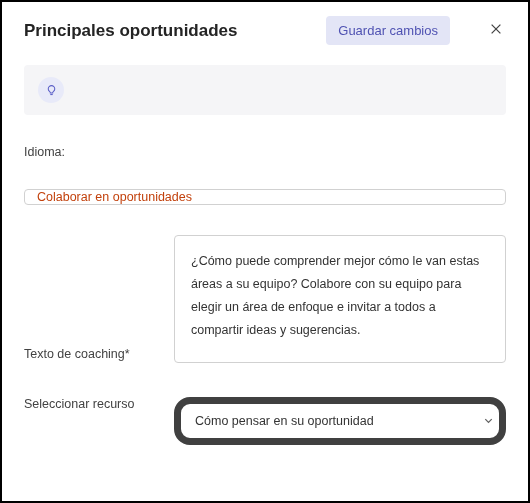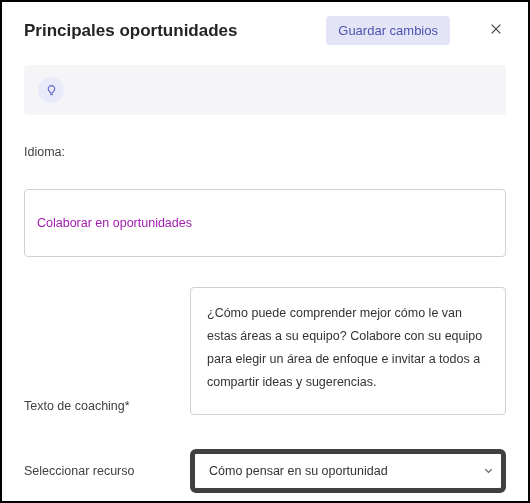--- a/index.html
+++ b/index.html
@@ -70,41 +70,41 @@
   .info-icon-wrap svg { width: 13px; height: 13px; }
   .info-text {
     font-size: 12px;
     color: #424242;
     line-height: 1.3;
   }
   .row {
     display: flex;
     align-items: flex-start;
     margin-bottom: 30px;
-    gap: 26px;
+    gap: 10px;
   }
   .row-label {
     width: 140px;
     flex-shrink: 0;
     font-size: 12.5px;
     color: #424242;
     padding-top: 2px;
   }
   .row-value-static {
     font-size: 12.5px;
     color: #242424;
     padding-top: 2px;
   }
   .text-input {
     flex: 1;
     border: 1px solid #d1d1d1;
     border-radius: 4px;
-    padding: 26px 12px;
-    font-size: 12.5px;
-    color: #a21caf;
+    padding: 0 12px;
+    font-size: 12.5px;
+    color: #c2410c;
     font-family: inherit;
     background: #fff;
   }
   .text-area {
     flex: 1;
     border: 1px solid #d1d1d1;
     border-radius: 4px;
     padding: 14px 16px;
     font-size: 12.5px;
     color: #333;
@@ -116,41 +116,41 @@
     overflow: hidden;
   }
   .row.coaching { align-items: flex-end; margin-bottom: 34px; }
   .row.coaching .row-label { padding-bottom: 2px; padding-top: 0; }
   .select-wrap {
     flex: 1;
     position: relative;
   }
   .select-box {
     width: 100%;
-    border: 5px solid #404040;
-    border-radius: 6px;
+    border: 7px solid #404040;
+    border-radius: 16px;
     padding: 10px 32px 10px 14px;
     font-size: 12.5px;
     color: #333;
     background: #fff;
     display: flex;
     align-items: center;
     justify-content: space-between;
     cursor: pointer;
   }
   .chevron {
     position: absolute;
     right: 12px;
     top: 50%;
     transform: translateY(-50%);
     color: #616161;
     pointer-events: none;
   }
   .chevron svg { width: 11px; height: 11px; }
-  .row.resource { align-items: center; margin-bottom: 0; }
+  .row.resource { align-items: flex-start; margin-bottom: 0; }
   .row.resource .row-label { padding-top: 0; }
 </style>
 </head>
 <body>
 
 <div class="header">
   <div class="dialog-title">Principales oportunidades</div>
   <button class="save-btn">Guardar cambios</button>
   <div class="close-btn">
     <span>

